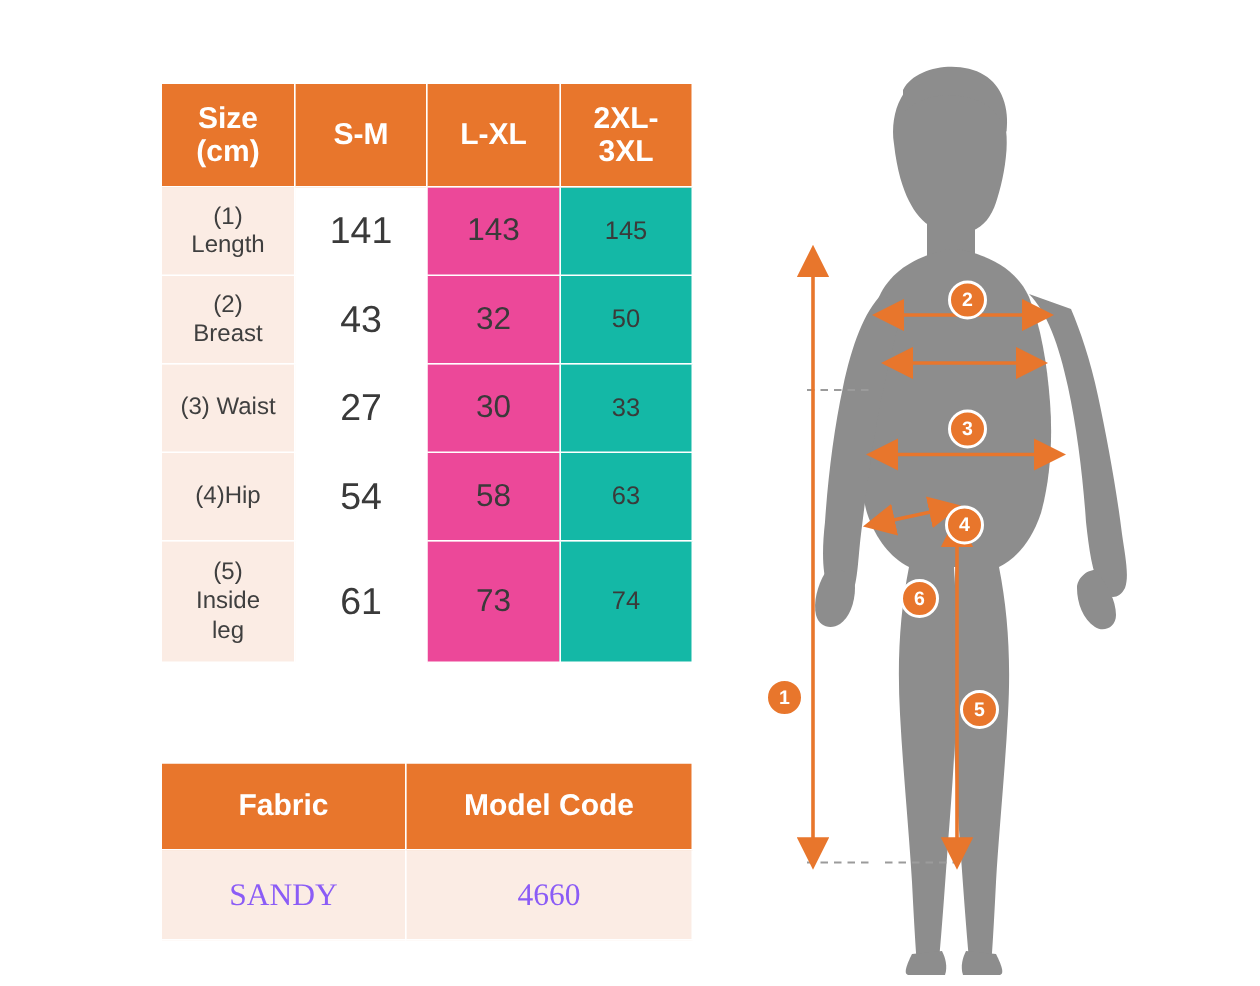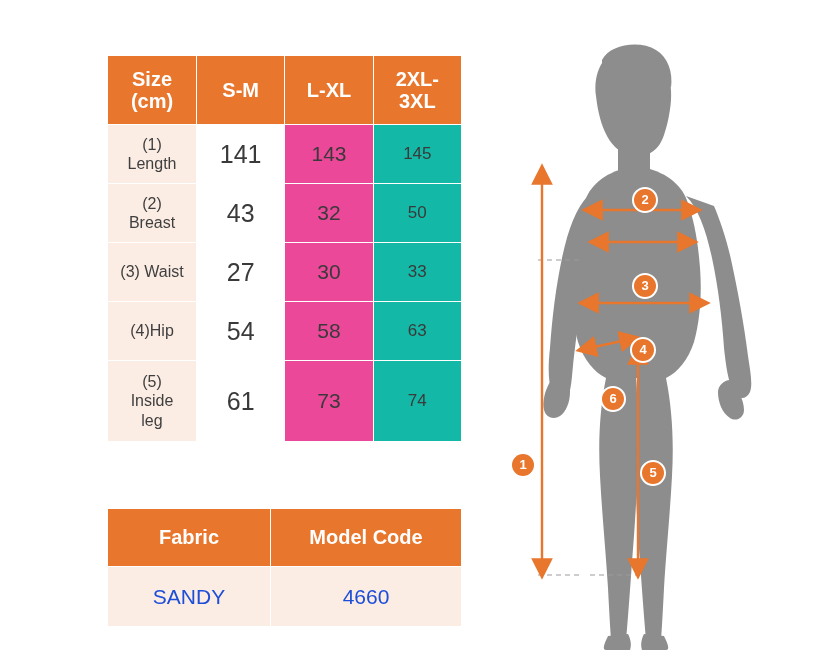--- a/index.html
+++ b/index.html
@@ -75,25 +75,26 @@
   #fabric-table th {
     background: #e8762c;
     color: #ffffff;
     font-weight: bold;
     font-size: 20px;
     height: 55px;
     border: 1px solid #ffffff;
   }
   #fabric-table td {
     background: #fbece4;
-    color: #1d4ed8;
+    color: #8b5cf6;
     font-size: 21px;
     height: 57px;
     text-align: center;
     border: 1px solid #ffffff;
+    font-family: Liberation Serif, serif;
   }
   #fabric-table th.fabric-col { width: 160px; margin-left: 20px; }
 
   #weight-note {
     position: absolute;
     left: 438px;
     top: 628px;
     font-size: 14px;
     font-weight: bold;
     color: #333333;

